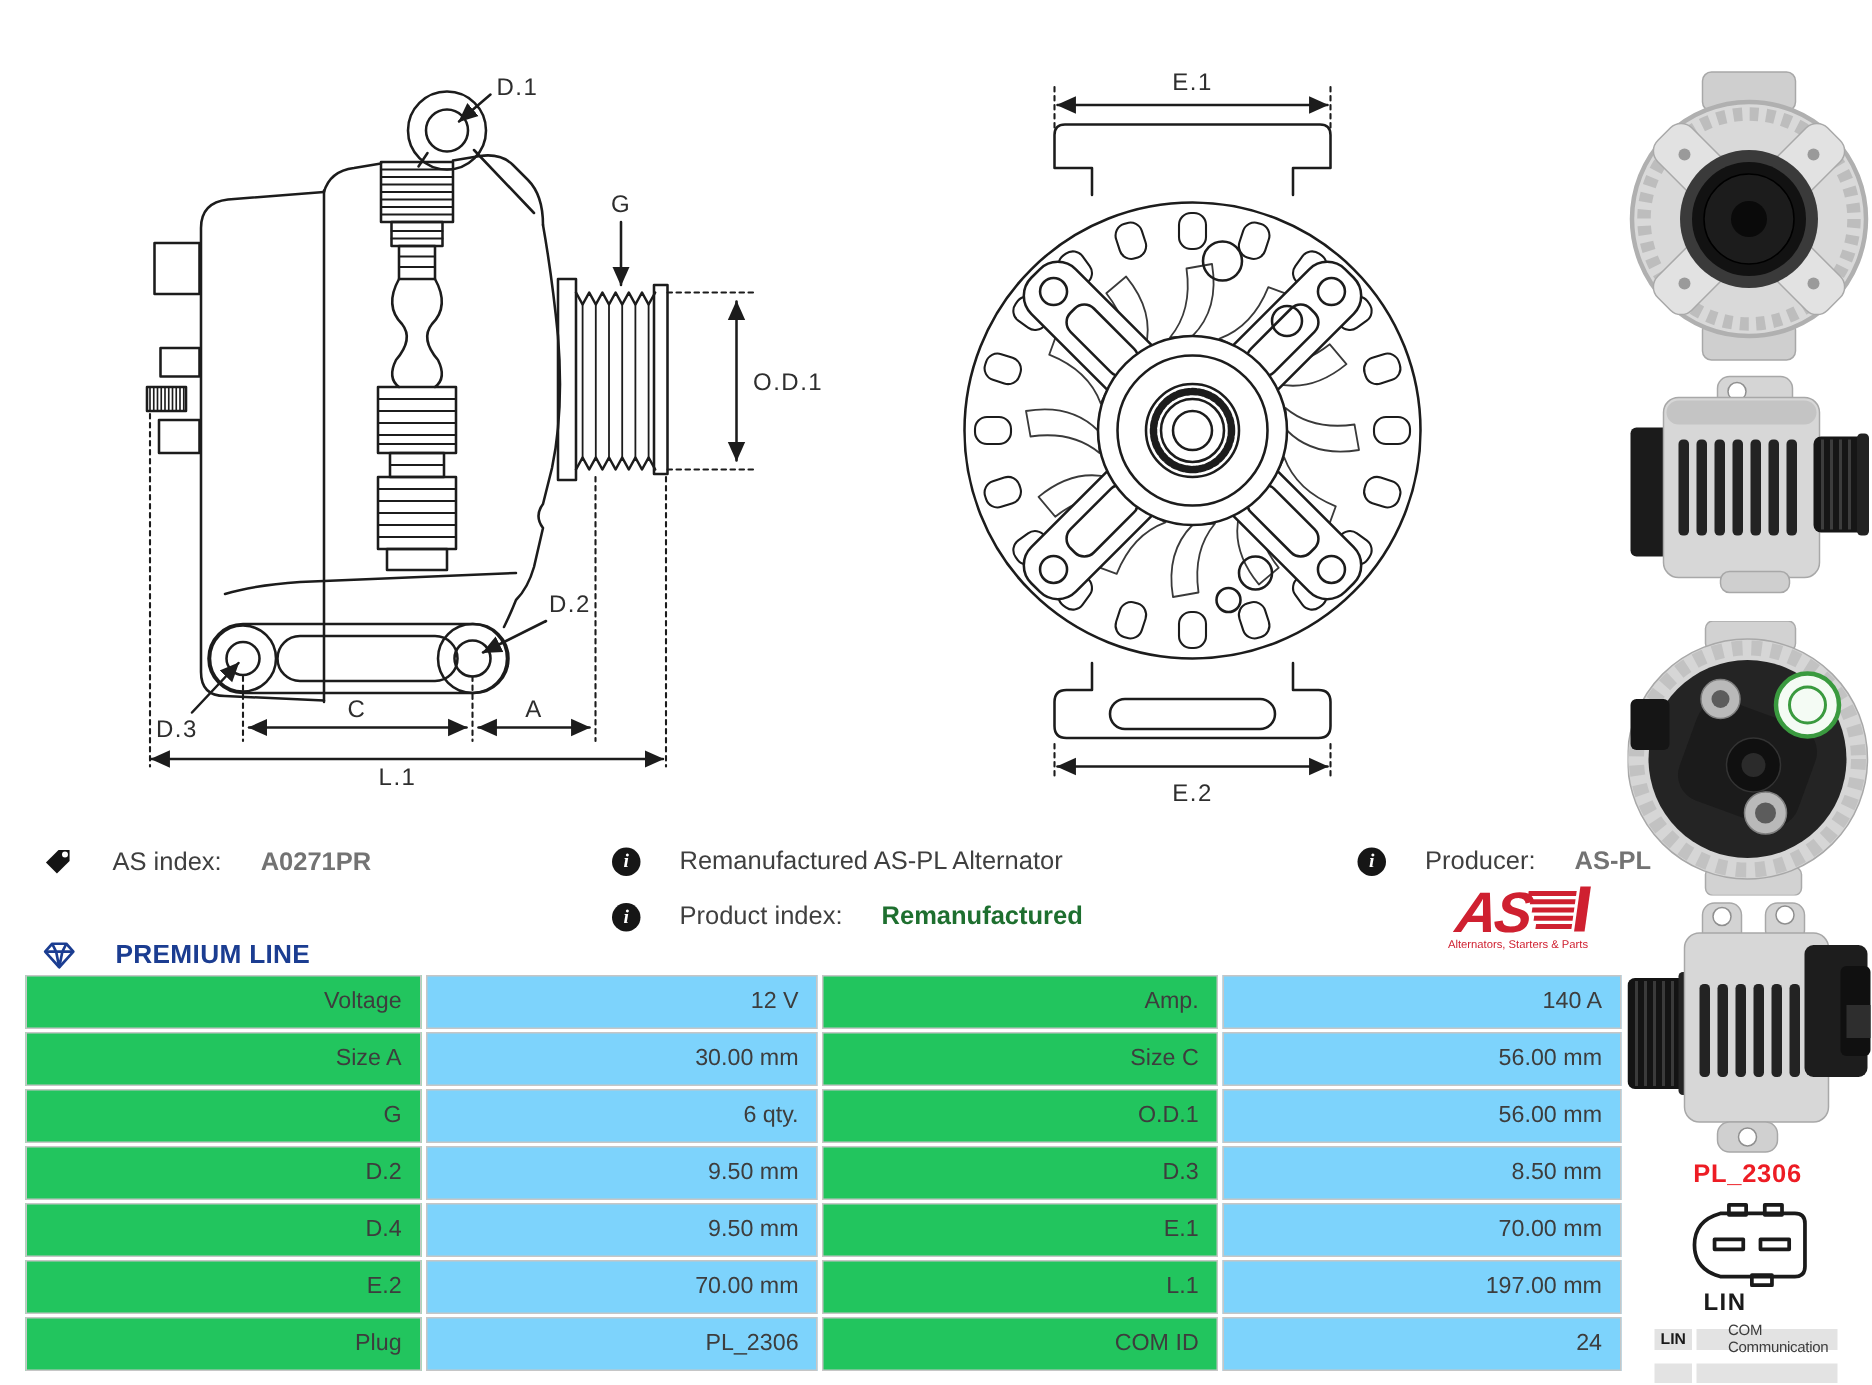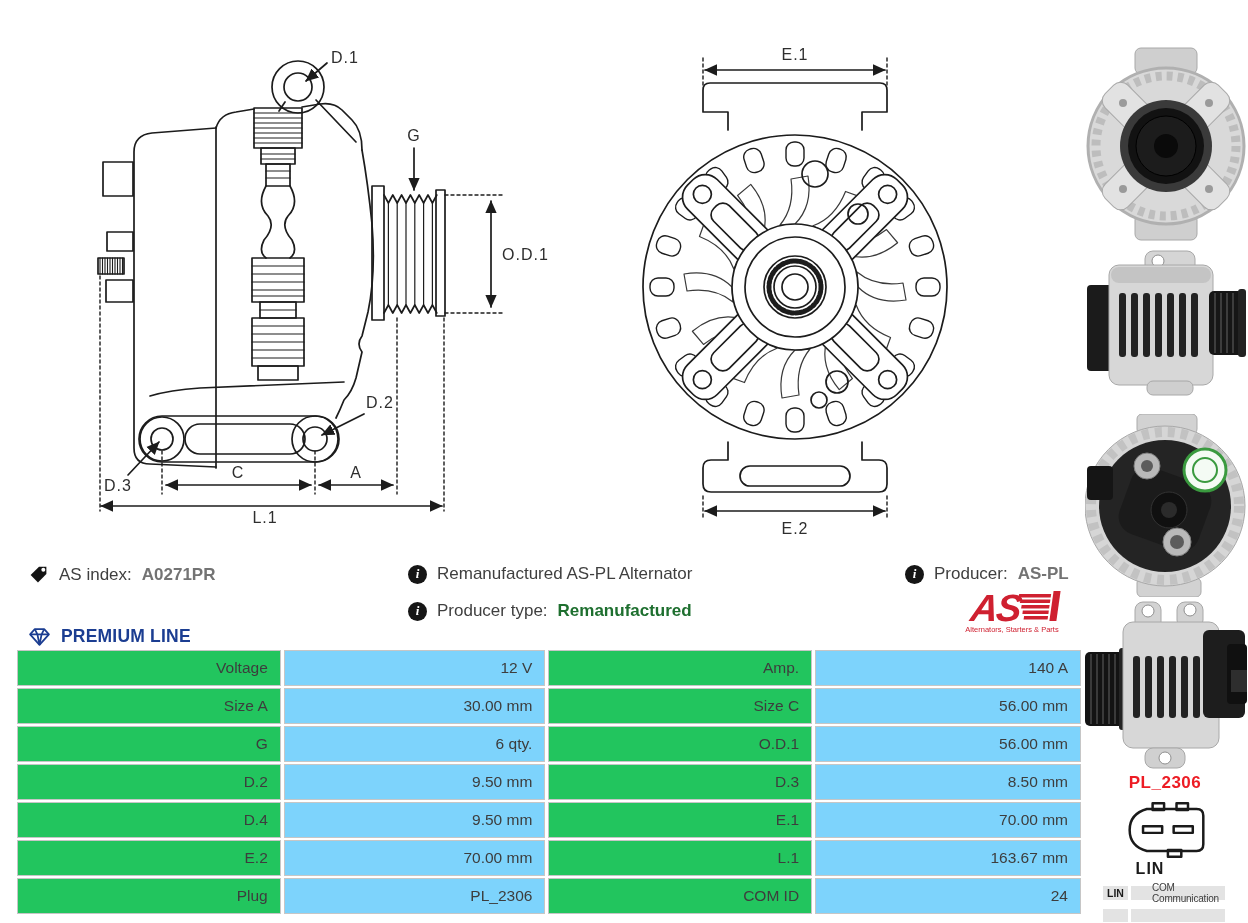--- a/index.html
+++ b/index.html
@@ -1,21 +1,21 @@
 <!DOCTYPE html>
 <html><head>
 <meta charset="utf-8">
 <style>
   html,body{margin:0;padding:0;background:#fff;}
   .page{position:relative;width:1248px;height:923px;background:#fff;overflow:hidden;
         font-family:"Liberation Sans",sans-serif;margin-top:44px;}
   svg text{font-family:"Liberation Sans",sans-serif;}
 
   
-  .info-item{position:absolute;display:flex;align-items:center;gap:10px;
+  .info-item{position:absolute;display:flex;align-items:center;gap:26px;
              font-size:17px;color:#3f3f3f;white-space:nowrap;}
   .info-item .val{font-weight:700;color:#737373;}
   .iicon{width:19px;height:19px;border-radius:50%;background:#161616;color:#fff;
          display:inline-flex;align-items:center;justify-content:center;flex:0 0 19px;
          font-size:13px;font-weight:700;font-family:"Liberation Serif",serif;font-style:italic;}
   .premium{font-weight:700;color:#1b3d91;font-size:17.5px;letter-spacing:.2px;}
   .ptype{font-weight:700;color:#1e6f2f;text-align:right;}
 
   
   table.spec{position:absolute;left:14px;top:604px;width:1070px;
@@ -394,21 +394,21 @@
       <g fill="none" stroke="#1b3d91" stroke-width="1.7" stroke-linejoin="round">
         <path d="M6.5,2 L15.5,2 L20,7 L11,17 L2,7 Z"></path>
         <path d="M2,7 L20,7 M6.5,2 L9,7 M15.5,2 L13,7 M9,7 L11,17 M13,7 L11,17"></path>
       </g>
     </svg>
     <span class="premium">PREMIUM LINE</span>
   </div>
 
   <div class="info-item" style="left:408px;top:557px">
     <span class="iicon">i</span>
-    <span>Producer type:</span>
+    <span>Product index:</span>
     <span class="ptype">Remanufactured</span>
   </div>
 
   <svg class="abs" style="left:956px;top:544px" width="112" height="46" viewBox="0 0 112 46">
     <g transform="skewX(-8)">
       <text x="18" y="33" font-size="38" font-style="italic" font-weight="900" fill="#cf2030" letter-spacing="-2">AS</text>
       <g fill="#cf2030">
         <rect x="64" y="6" width="32" height="3.4"></rect>
         <rect x="66" y="11.5" width="30" height="3.4"></rect>
         <rect x="68" y="17" width="28" height="3.4"></rect>
@@ -455,21 +455,21 @@
       <tr>
         <td class="lbl">D.4</td>
         <td class="val">9.50 mm</td>
         <td class="lbl">E.1</td>
         <td class="val">70.00 mm</td>
       </tr>
       <tr>
         <td class="lbl">E.2</td>
         <td class="val">70.00 mm</td>
         <td class="lbl">L.1</td>
-        <td class="val">163.67 mm</td>
+        <td class="val">197.00 mm</td>
       </tr>
       <tr>
         <td class="lbl">Plug</td>
         <td class="val">PL_2306</td>
         <td class="lbl">COM ID</td>
         <td class="val">24</td>
       </tr>
     </tbody>
   </table>
 

